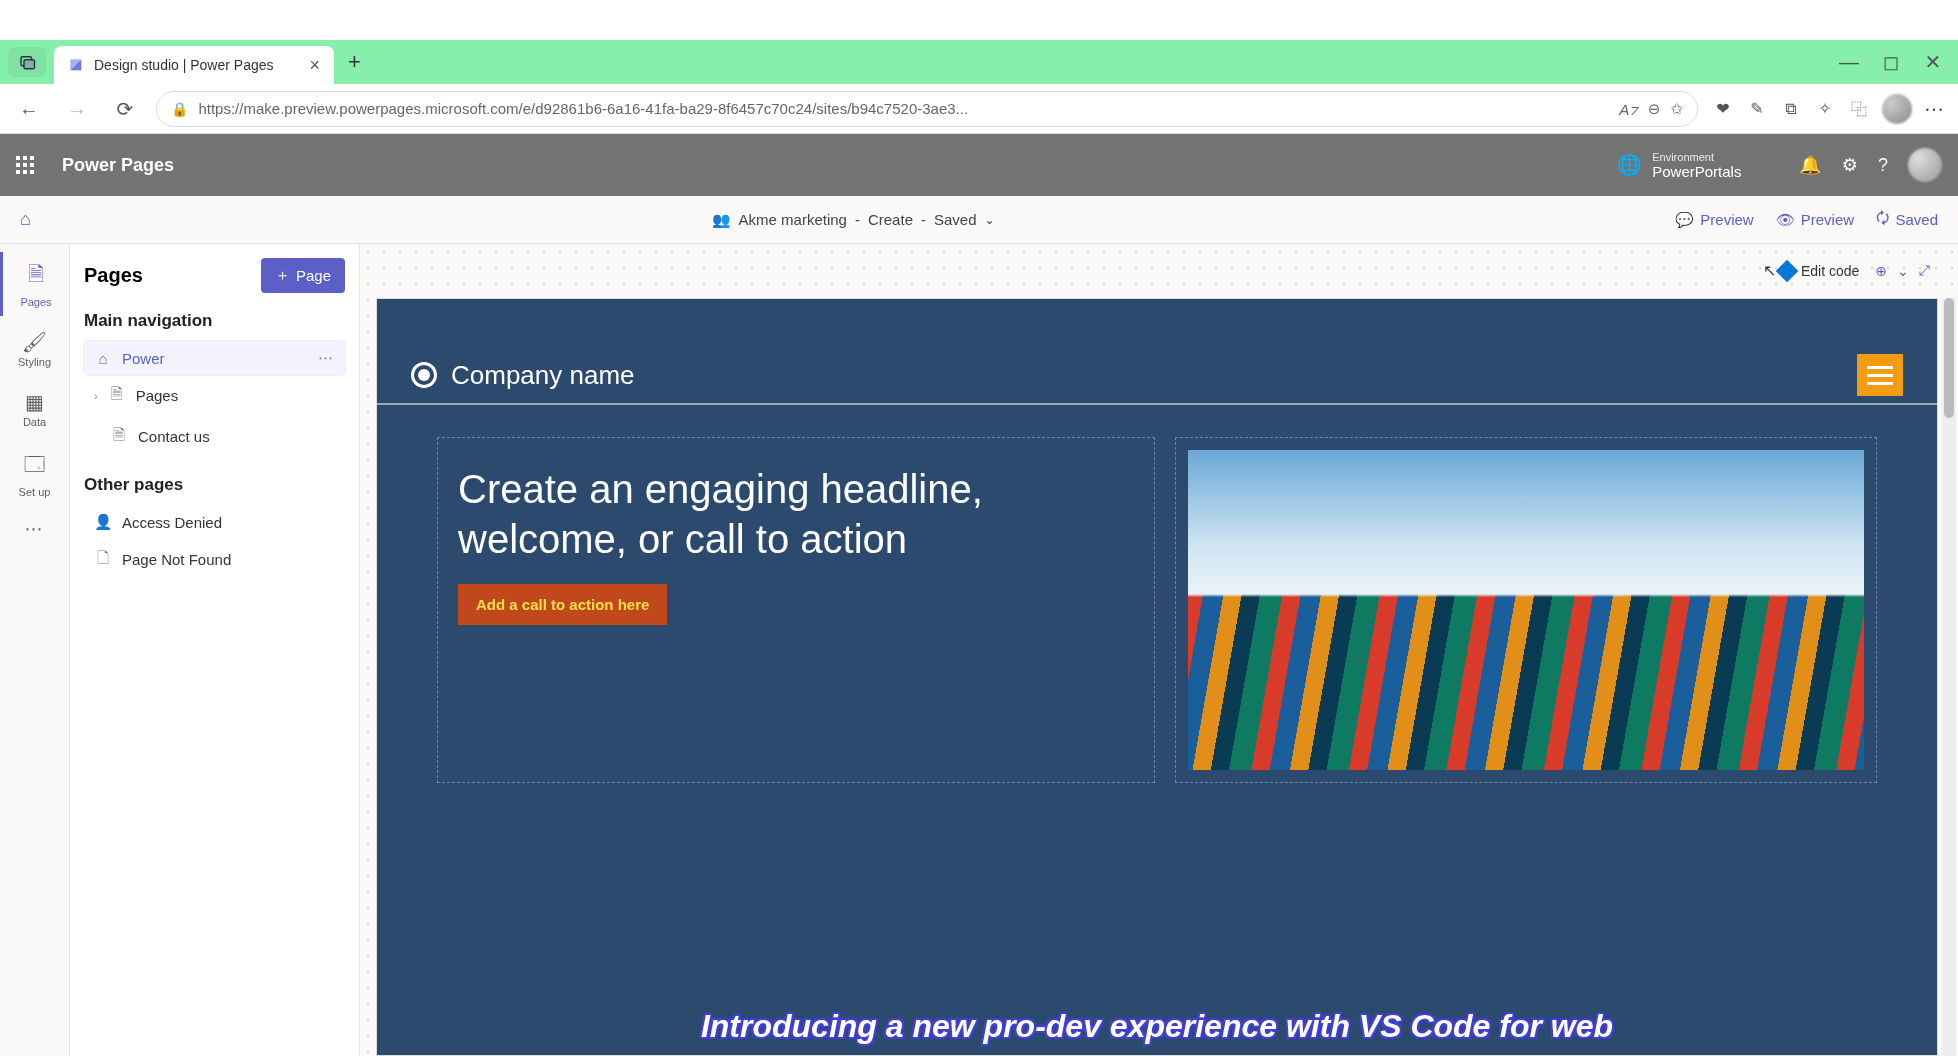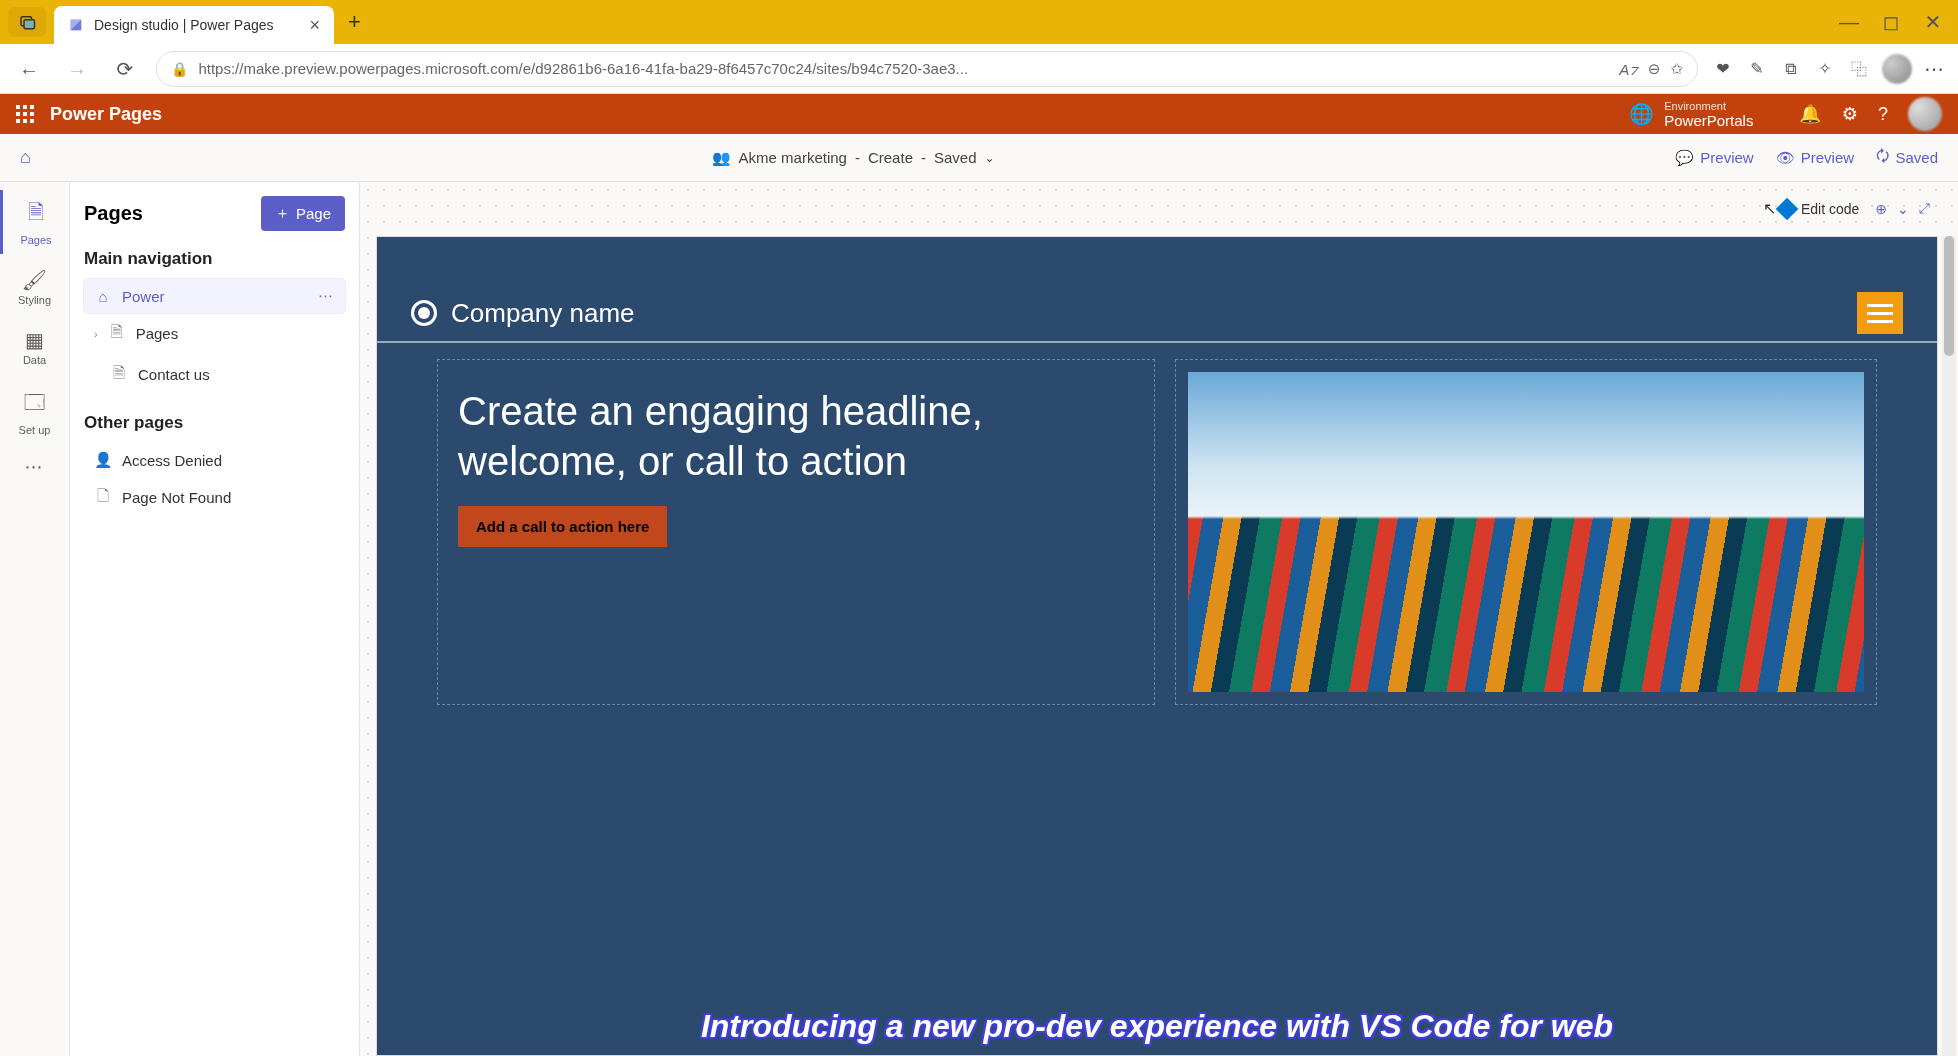--- a/index.html
+++ b/index.html
@@ -1,40 +1,40 @@
 <!DOCTYPE html>
 <html><head>
 <meta charset="utf-8">
 <style>
   * { box-sizing: border-box; margin: 0; padding: 0; font-family: "Segoe UI", Arial, sans-serif; }
   html, body { width: 100%; height: 100%; overflow: hidden; }
   body { display: flex; flex-direction: column; background: #fff; }
 
   
-  .browser-top { background: #eab308; display:flex; align-items:center; height:44px; padding:0 8px; gap:8px; }
+  .browser-top { background: #86efac; display:flex; align-items:center; height:44px; padding:0 8px; gap:8px;margin-top:40px; }
   .win-btn { width:38px; height:30px; border-radius:6px; background:rgba(0,0,0,0.05); display:flex; align-items:center; justify-content:center; }
   .browser-tab { background:#fff; height:38px; margin-top:6px; border-radius:8px 8px 0 0; display:flex; align-items:center; padding:0 14px; gap:10px; min-width:280px; font-size:14px; color:#333; }
   .browser-tab .favicon { width:16px; height:16px; }
   .browser-tab .tab-close { margin-left:auto; font-size:18px; color:#555; }
   .new-tab-btn { font-size:22px; color:#333; padding:0 6px; }
   .win-controls { margin-left:auto; display:flex; gap:8px; }
 
   .browser-addr { background:#fff; height:50px; display:flex; align-items:center; padding:0 12px; gap:14px; border-bottom:1px solid #ddd; }
   .nav-btn { width:34px; height:34px; display:flex; align-items:center; justify-content:center; color:#555; font-size:20px; border-radius:4px; }
   .nav-btn.disabled { color:#bbb; }
   .addr-container { flex:1; height:36px; border:1px solid #ddd; border-radius:18px; display:flex; align-items:center; padding:0 14px; gap:10px; font-size:15px; color:#666; }
   .addr-container .lock { font-size:14px; }
   .addr-container .url { flex:1; overflow:hidden; white-space:nowrap; text-overflow:ellipsis; }
   .addr-icons { display:flex; gap:12px; align-items:center; color:#555; }
   .addr-icons > * { width:22px; text-align:center; }
   .profile-pic { width:30px; height:30px; border-radius:50%; background: radial-gradient(circle at 30% 30%, #ccc, #888); filter:blur(1px); }
   .dots { font-size:20px; letter-spacing:2px; }
 
   
-  .app-top { background:#c2410c; height:40px; display:flex; align-items:center; padding:0 16px; color:#fff; gap:16px; }
+  .app-top { background:#737373; height:62px; display:flex; align-items:center; padding:0 16px; color:#fff; gap:28px; }
   .waffle { display:grid; grid-template-columns:repeat(3,4px); grid-template-rows:repeat(3,4px); gap:3px; }
   .waffle span { background:#fff; width:4px; height:4px; }
   .app-title { font-size:18px; font-weight:600; }
   .env-block { margin-left:auto; display:flex; align-items:center; gap:10px; }
   .env-block .globe { font-size:20px; }
   .env-label { font-size:11px; opacity:.85; }
   .env-name { font-size:15px; font-weight:500; }
   .app-top-icons { display:flex; gap:20px; align-items:center; margin-left:30px; }
   .app-top-icons > * { font-size:18px; }
   .app-profile { width:34px; height:34px; border-radius:50%; background: radial-gradient(circle at 30% 30%, #ddd, #999); filter:blur(1px); }
@@ -81,24 +81,24 @@
   .zoom-group { display:flex; gap:10px; align-items:center; color:#5b5fc7; }
 
   .site-frame { position:absolute; left:16px; right:20px; top:54px; bottom:0; background:#2c4a6e; color:#fff; border:1px solid #ddd; overflow:hidden; }
   .site-header { height:58px; display:flex; align-items:center; padding:0 34px; border-bottom:2px solid #9aa8b8;margin-top:48px; }
   .site-logo { width:26px; height:26px; border:3px solid #fff; border-radius:50%; margin-right:14px; position:relative; }
   .site-logo::after { content:""; position:absolute; inset:4px; border-radius:50%; background:#fff; }
   .site-name { font-size:26px; font-weight:400; }
   .site-hamburger { margin-left:auto; width:46px; height:42px; background:#f39c12; display:flex; flex-direction:column; justify-content:center; align-items:center; gap:5px; }
   .site-hamburger span { width:26px; height:3px; background:#fff; }
 
-  .site-hero { display:flex; padding:16px 60px 0; gap:20px; }
+  .site-hero { display:flex; padding:32px 60px 0; gap:20px; }
   .hero-left { flex:1; border:1px dashed #6b89a7; padding:26px 20px 80px; }
   .hero-head { font-size:40px; line-height:1.25; font-weight:400; margin-bottom:20px; }
-  .hero-cta { background:#c0481c; color:#000000; border:none; padding:12px 18px; font-size:15px; font-weight:600; }
+  .hero-cta { background:#c0481c; color:#fde047; border:none; padding:12px 18px; font-size:15px; font-weight:600; }
   .hero-right { flex:1; border:1px dashed #6b89a7; padding:12px; display:flex; align-items:stretch; justify-content:center; }
   .hero-img { width:100%; height:320px; background:
     linear-gradient(180deg, #6aa8d8 0%, #cfe5f2 30%, #eaf3f8 45%, transparent 46%),
     repeating-linear-gradient(100deg, #0f7a62 0 22px, #d93b2b 22px 40px, #1a5e9c 40px 60px, #e28f1a 60px 78px, #0a3b54 78px 96px);
   }
 
   .banner { position:absolute; left:0; right:0; bottom:0; height:58px; display:flex; align-items:center; justify-content:center; }
   .banner span { font-size:32px; font-weight:800; font-style:italic; color:#fff; text-shadow: -2px 0 #3f3fd1, 2px 0 #3f3fd1, 0 -2px #3f3fd1, 0 2px #3f3fd1, -2px -2px #3f3fd1, 2px 2px #3f3fd1, -2px 2px #3f3fd1, 2px -2px #3f3fd1; }
 
   .scrollbar-y { position:absolute; right:2px; top:54px; width:14px; bottom:0; background:#eee; }

